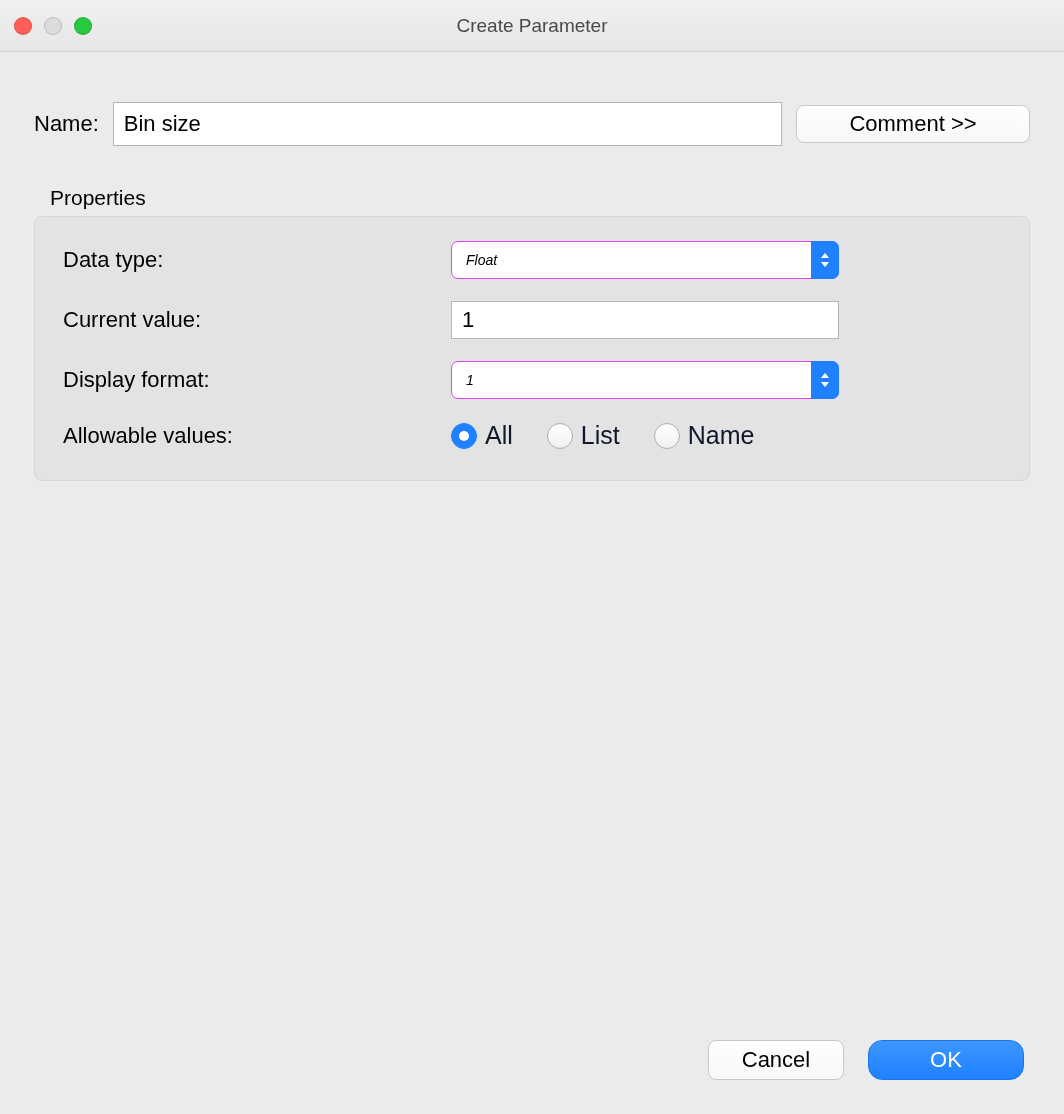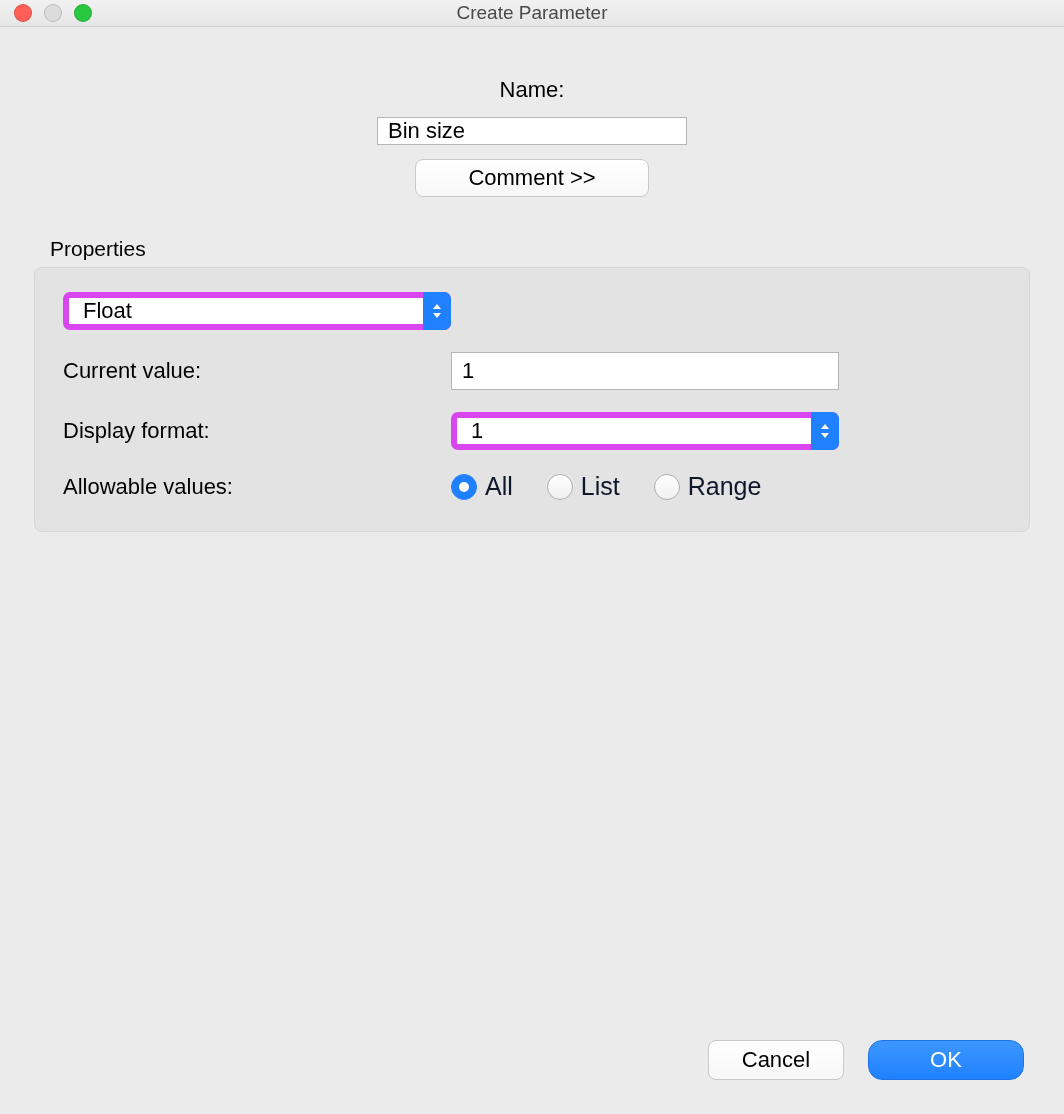--- a/index.html
+++ b/index.html
@@ -9,21 +9,21 @@
     }
     body {
       font-family: -apple-system, BlinkMacSystemFont, "Helvetica Neue", sans-serif;
       font-size: 19px;
       background: #ebebeb;
       width: 1064px;
       height: 1114px;
       overflow: hidden;
     }
     .titlebar {
-      height: 27px;
+      height: 52px;
       background: linear-gradient(to bottom, #f1f1f1, #e6e6e6);
       border-bottom: 1px solid #d0d0d0;
       display: flex;
       align-items: center;
       position: relative;
     }
     .traffic-lights {
       display: flex;
       gap: 12px;
       padding-left: 14px;
@@ -46,29 +46,28 @@
       color: #4a4a4a;
       pointer-events: none;
     }
     .content {
       padding: 50px 34px 0 34px;
     }
     .name-row {
       display: flex;
       align-items: center;
       gap: 14px;
-      flex-direction: column;
     }
     .name-label {
       font-size: 22px;
       color: #000;
     }
     .text-input {
       flex: 1;
-      height: 32px;
+      height: 44px;
       border: 1px solid #b5b5b5;
       background: #fff;
       font-size: 22px;
       padding: 0 10px;
       border-radius: 0;
       outline: none;
     }
     .comment-btn {
       width: 234px;
       height: 38px;
@@ -108,27 +107,28 @@
     }
     .select-wrap {
       position: relative;
       width: 388px;
       height: 38px;
     }
     .select-display {
       width: 100%;
       height: 100%;
       background: #fff;
-      border: 6px solid #d946ef;
+      border: 1px solid #d946ef;
       border-radius: 7px;
-      font-size: 22px;
+      font-size: 14px;
       padding: 0 40px 0 14px;
       display: flex;
       align-items: center;
       cursor: pointer;
+      font-style: italic;
     }
     .select-arrows {
       position: absolute;
       right: 0;
       top: 0;
       width: 28px;
       height: 100%;
       background: #1f81ff;
       border-radius: 0 7px 7px 0;
       display: flex;
@@ -229,20 +229,21 @@
     <span class="name-label">Name:</span>
     <input type="text" class="text-input" value="Bin size" style="">
     <button class="comment-btn">Comment &gt;&gt;</button>
   </div>
 
   <div class="properties-label">Properties</div>
 
   <div class="properties-box">
 
     <div class="prop-row">
+      <div class="prop-label">Data type:</div>
       <div class="prop-control">
         <div class="select-wrap">
           <div class="select-display">Float</div>
           <div class="select-arrows">
             <svg width="12" height="16" viewBox="0 0 12 16">
                 <path d="M6 1 L10 6 L2 6 Z M6 15 L2 10 L10 10 Z" fill="#fff"></path>
               </svg>
           </div>
         </div>
       </div>
@@ -279,21 +280,21 @@
               <div class="radio-dot"></div>
             </div>
             <span class="radio-label">All</span>
           </div>
           <div class="radio-item">
             <div class="radio-circle"></div>
             <span class="radio-label">List</span>
           </div>
           <div class="radio-item">
             <div class="radio-circle"></div>
-            <span class="radio-label">Range</span>
+            <span class="radio-label">Name</span>
           </div>
         </div>
       </div>
     </div>
 
   </div>
 </div>
 
 <div class="footer">
   <button class="btn btn-cancel">Cancel</button>

